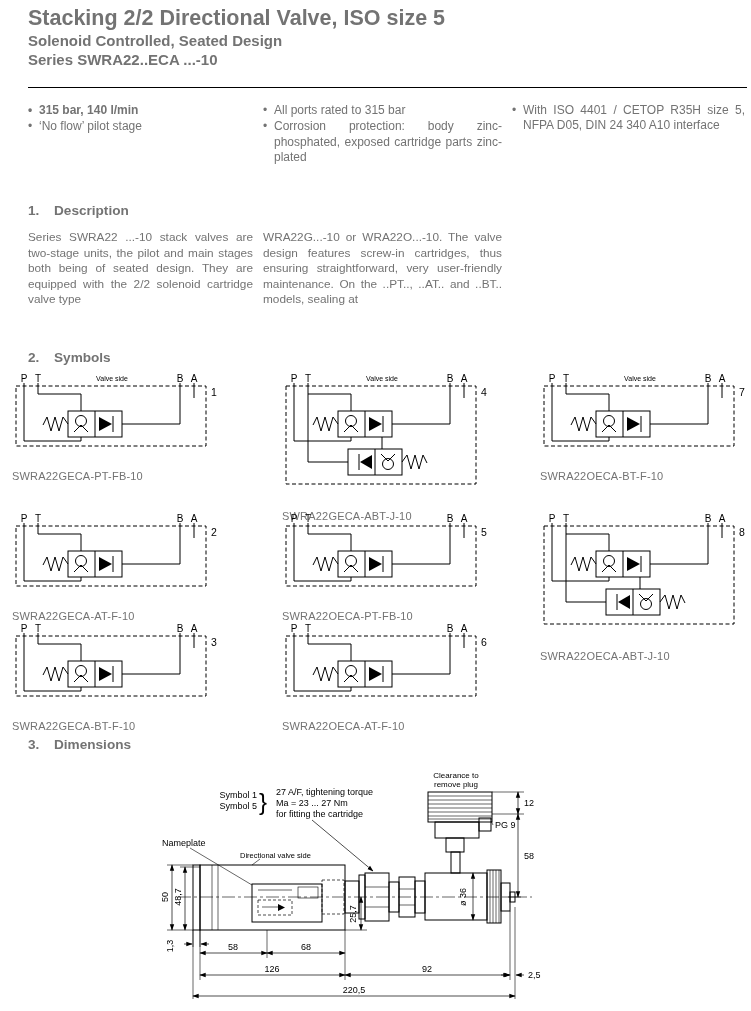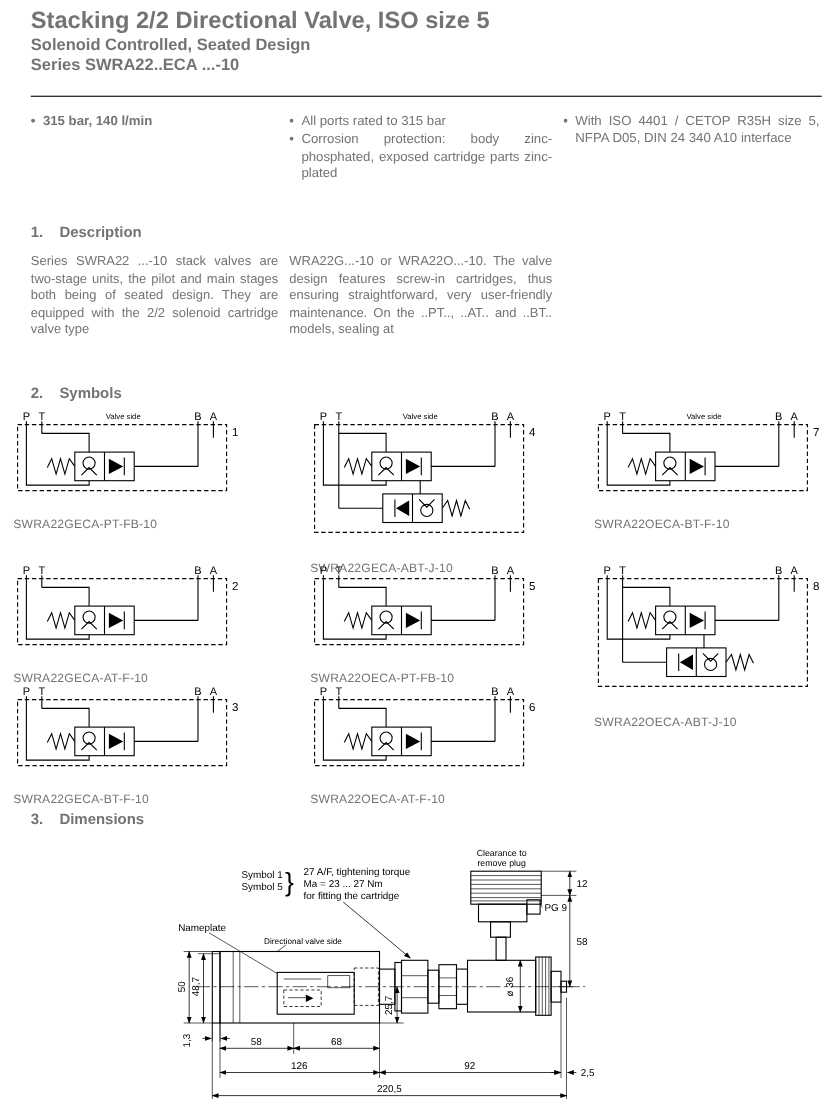--- a/index.html
+++ b/index.html
@@ -115,20 +115,21 @@
     <div class="title">Stacking 2/2 Directional Valve, ISO size 5</div>
     <div class="sub">Solenoid Controlled, Seated Design</div>
     <div class="sub">Series SWRA22..ECA ...-10</div>
   </header>
 
   <div class="rule"></div>
 
   <section class="features">
     <ul class="blist fcol">
       <li class="bold">315 bar, 140 l/min</li>
+      <li>‘No flow’ pilot stage</li>
     </ul>
     <ul class="blist fcol c2">
       <li>All ports rated to 315 bar</li>
       <li>Corrosion protection: body zinc-phosphated, exposed cartridge parts zinc-plated</li>
     </ul>
     <ul class="blist fcol c3">
       <li>With ISO 4401 / CETOP R35H size 5, NFPA D05, DIN 24 340 A10 interface</li>
     </ul>
   </section>
 

